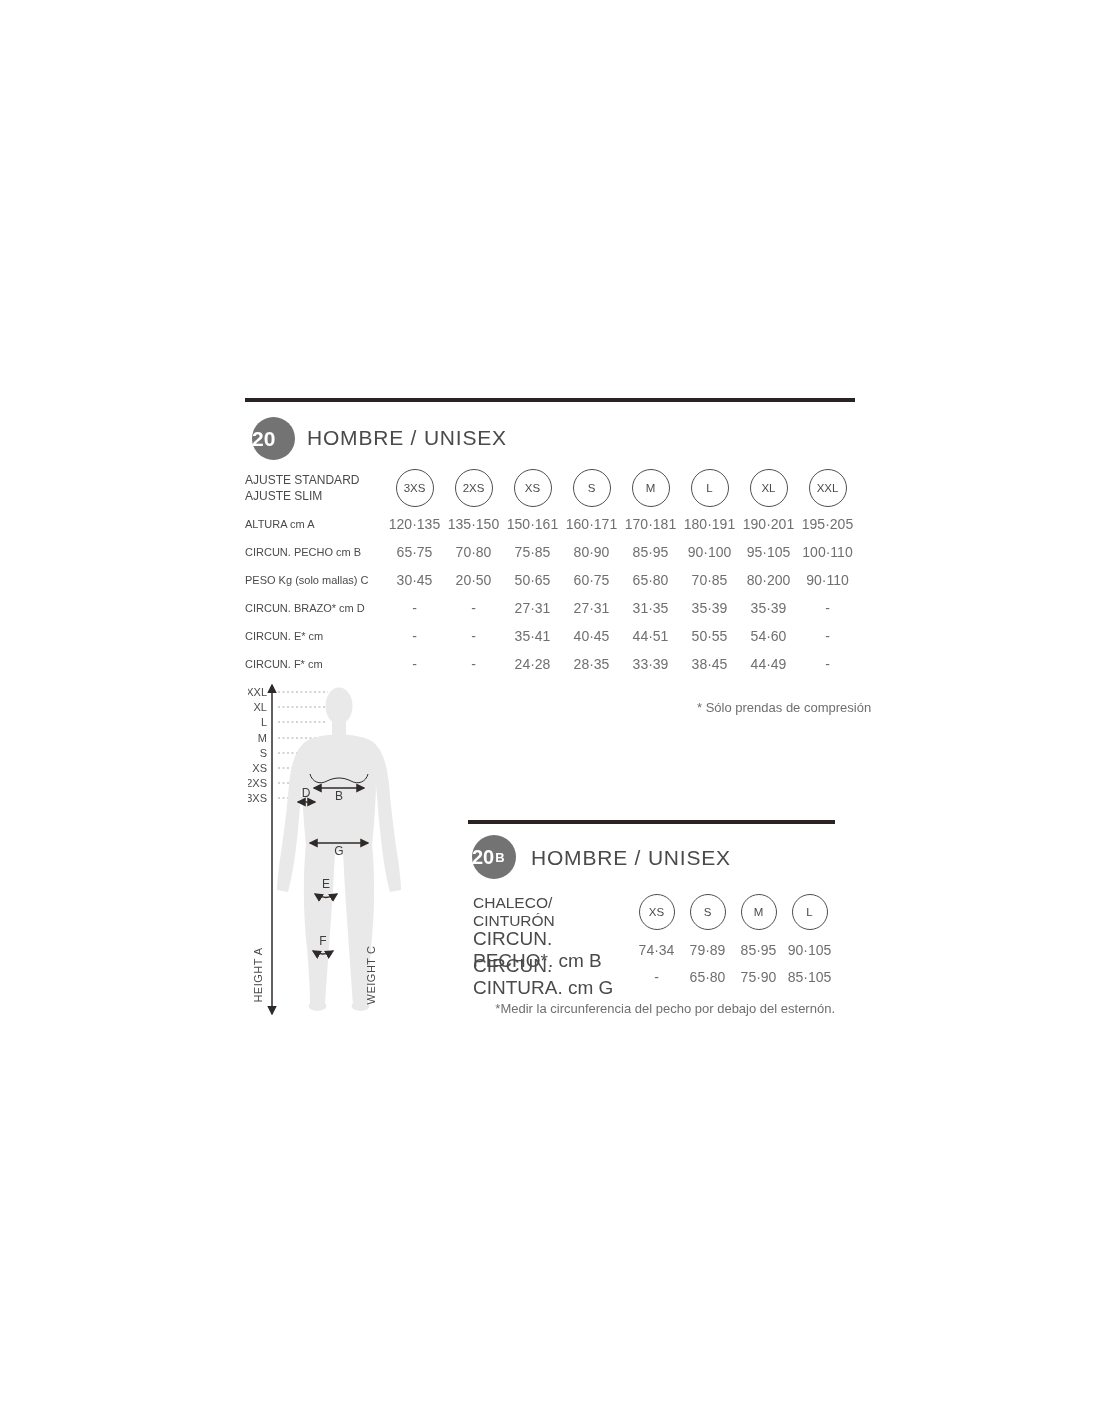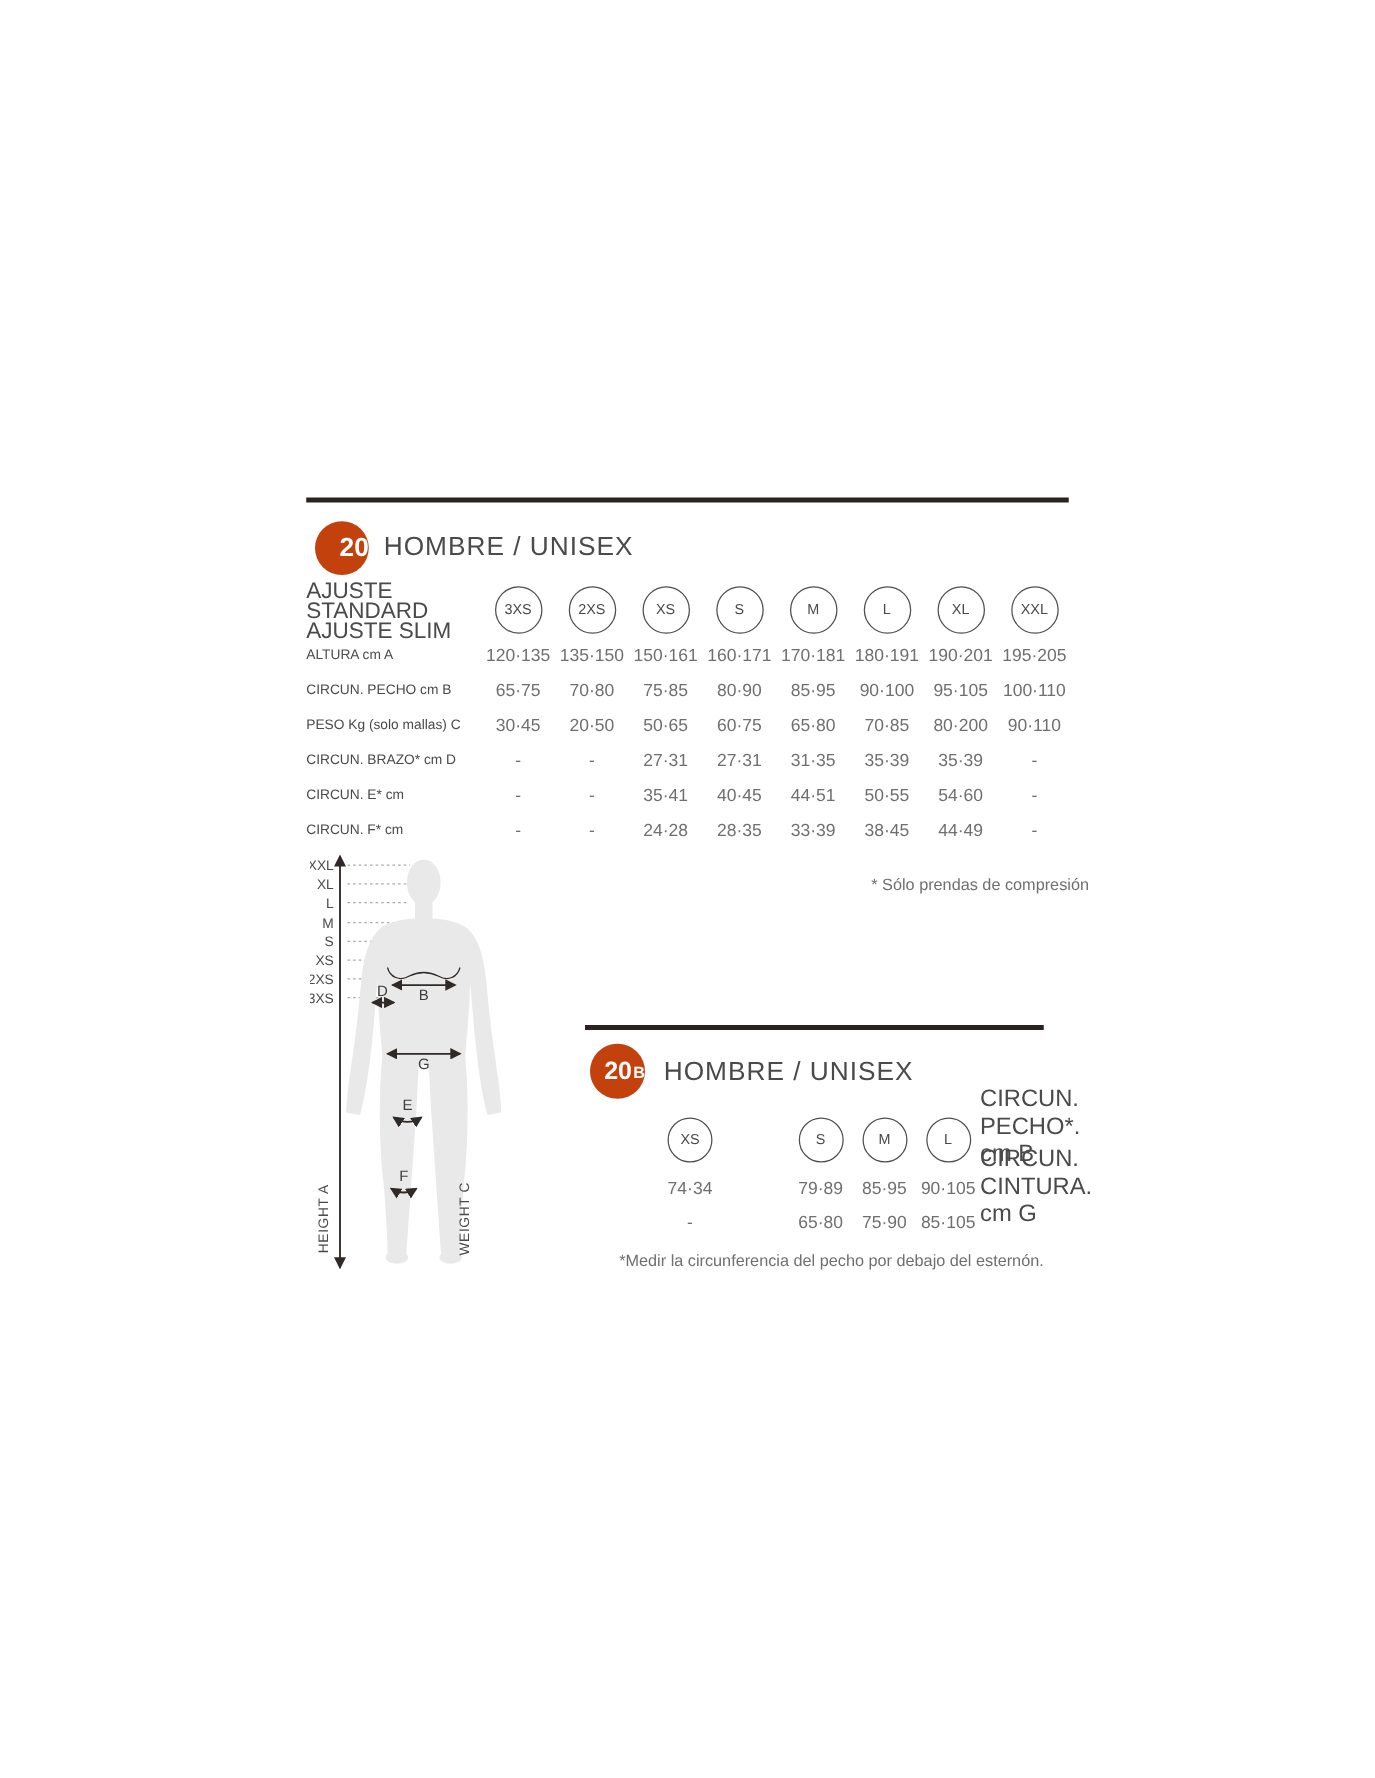--- a/index.html
+++ b/index.html
@@ -1,32 +1,32 @@
 <!DOCTYPE html>
 <html><head>
 <meta charset="utf-8">
 <style>
   html,body{margin:0;padding:0;background:#ffffff;}
   body{width:1100px;height:1422px;position:relative;font-family:"Liberation Sans",sans-serif;color:#4a4a4a;overflow:hidden;}
   .abs{position:absolute;}
   .bar{background:#2a2321;height:4px;}
-  .badge{background:#c2410c;color:#ffffff;border-radius:50%;display:flex;align-items:center;justify-content:flex-end;font-weight:bold;}
+  .badge{background:#737373;color:#ffffff;border-radius:50%;display:flex;align-items:center;justify-content:flex-start;font-weight:bold;}
   .badge1{left:252px;top:417px;width:43px;height:43px;font-size:21px;letter-spacing:0;}
   .badge2{left:472px;top:835px;width:44px;height:44px;font-size:20px;}
   .badge2 .suffix{font-size:13px;margin-left:1px;}
   .sec-title{font-size:21px;letter-spacing:0.8px;color:#4a4a4a;}
   .title1{left:307px;top:426px;}
   .title2{left:531px;top:846px;}
 
   .t1{left:245px;top:466px;width:612px;display:grid;grid-template-columns:140px repeat(8,59px);}
   .t2{left:473px;top:888px;width:362px;display:grid;grid-template-columns:158px repeat(4,51px);}
   .hdr{height:44px;display:flex;align-items:center;justify-content:center;}
   .t2 .hdr{height:48px;}
   .hdr-label{justify-content:flex-start;align-items:center;}
-  .fit-label{font-size:18px;line-height:16px;color:#4a4a4a;}
+  .fit-label{font-size:12px;line-height:16px;color:#4a4a4a;}
   .t2 .fit-label{font-size:15.5px;line-height:18px;}
   .size-circle{width:36px;height:36px;border:1.6px solid #4f4f4f;border-radius:50%;display:flex;align-items:center;justify-content:center;font-size:11.5px;color:#4a4a4a;background:#fff;}
   .t2 .size-circle{width:34px;height:34px;}
   .cell{height:28px;display:flex;align-items:center;justify-content:center;font-size:14px;color:#6f6f6f;}
   .t2 .cell{height:27px;}
   .row-label{justify-content:flex-start;font-size:11px;color:#4a4a4a;}
   .t2 .row-label{font-size:19px;}
 
   .notes{left:692px;top:697px;width:190px;font-size:13px;color:#6f6f6f;line-height:22px;}
   .notes .n1{margin-left:5px;}
@@ -212,20 +212,26 @@
 <div class="abs bar" style="left:468px;top:820px;width:367px;"></div>
 
 <div class="abs badge badge2">
   <span>20</span>
     <span class="suffix">B</span>
 </div>
 <div class="abs sec-title title2">HOMBRE / UNISEX</div>
 
 <div class="abs t2">
 
+  <div class="hdr hdr-label">
+    <div class="fit-label">
+      <div>CHALECO/</div>
+      <div>CINTURÓN</div>
+    </div>
+  </div>
   <div class="hdr">
       <div class="size-circle">XS</div>
     </div>
   <div class="hdr">
       <div class="size-circle">S</div>
     </div>
   <div class="hdr">
       <div class="size-circle">M</div>
     </div>
   <div class="hdr">

